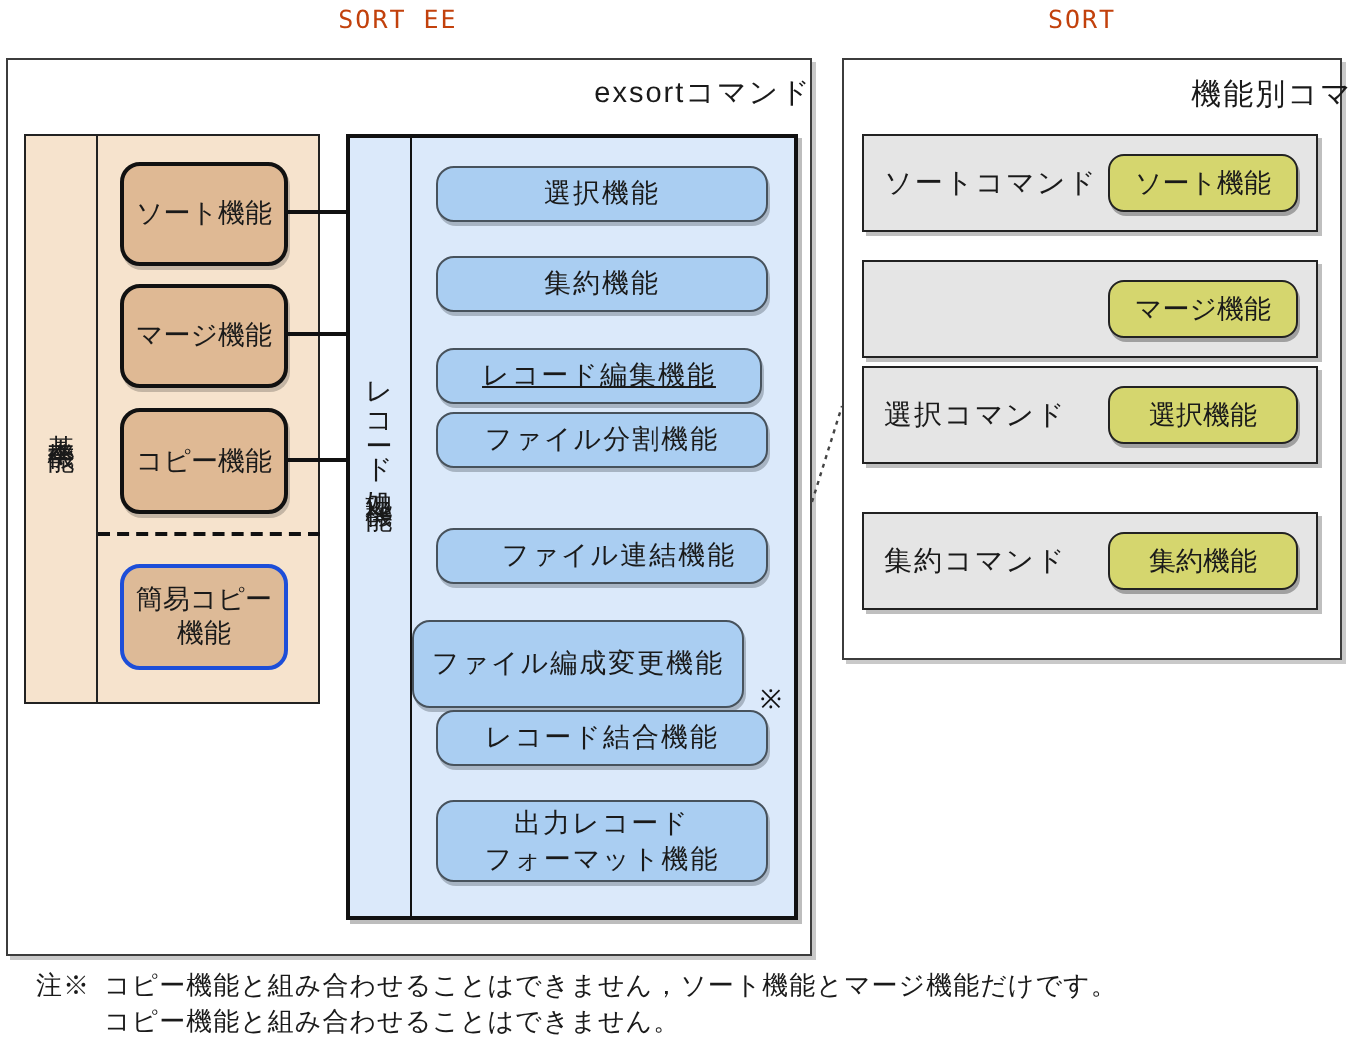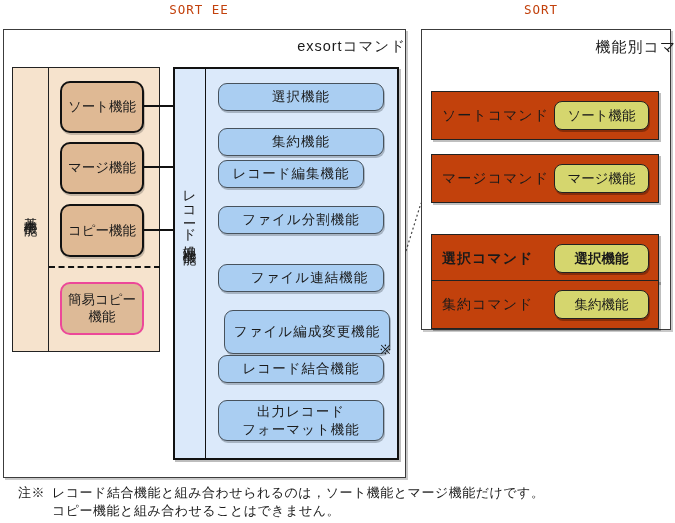--- a/index.html
+++ b/index.html
@@ -19,38 +19,38 @@
   .vline { border-left:1px solid #222; width:0; }
   .vtext-wrap { display:flex; align-items:center; justify-content:center; }
   .vtext { writing-mode:vertical-rl; text-orientation:upright; font-size:13.5px; letter-spacing:2px; }
 
   .tan-box {
     background:#dfb994; border:2px solid #111; border-radius:10px;
     display:flex; align-items:center; justify-content:center;
     font-size:13.5px; box-shadow:1px 2px 0 rgba(0,0,0,0.2);
   }
   .simple-copy {
-    background:#ddba97; border:2px solid #ec4899; border-radius:10px;
+    background:#ddba97; border:2px solid #1d4ed8; border-radius:10px;
     display:flex; align-items:center; justify-content:center; text-align:center;
     font-size:13.5px; line-height:1.25; white-space:pre-line;
   }
   .dashed-sep { border-top:2px dashed #111; height:0; }
   .conn { height:2px; background:#111; }
 
   .blue-panel { background:#dbe9fa; border:2px solid #111; box-shadow:2px 2px 0 #bdbdbd; }
   .blue-box {
     background:#aacef2; border:1.5px solid #47525c; border-radius:9px;
     display:flex; align-items:center; justify-content:center; text-align:center;
     font-size:13.5px; letter-spacing:1px; line-height:1.3; white-space:pre-line;
     box-shadow:1px 2px 0 rgba(71,82,92,0.35);
   }
   .ref-mark { font-size:13px; color:#111; }
 
   .cmd-row {
-    background:#c2410c; border:1.5px solid #222; box-shadow:2px 2px 0 rgba(0,0,0,0.25);margin-top:24px;
+    background:#e5e5e5; border:1.5px solid #222; box-shadow:2px 2px 0 rgba(0,0,0,0.25);
   }
   .cmd-label { position:absolute; left:10px; top:0; height:100%; display:flex; align-items:center; font-size:14px; letter-spacing:1px; }
   .func-badge {
     position:absolute; left:122px; top:9px; width:95px; height:29px;
     background:#d5d66e; border:1.5px solid #222; border-radius:8px;
     display:flex; align-items:center; justify-content:center; font-size:13.5px;
     box-shadow:1px 2px 0 rgba(0,0,0,0.3);
   }
   .note { font-size:13px; letter-spacing:0.5px; }
   .overlay { position:absolute; left:0; top:0; pointer-events:none; }
@@ -85,51 +85,50 @@
   <div class="abs conn" style="left:143px; top:229px; width:31px;"></div>
 
   <div class="abs blue-panel" style="left:173px; top:67px; width:226px; height:393px;"></div>
   <div class="abs vline" style="left:205px; top:68px; height:391px; border-color:#111;"></div>
   <div class="abs vtext-wrap" style="left:173px; top:67px; width:32px; height:290px;">
     <span class="vtext">レコード処理機能</span>
   </div>
 
   <div class="abs blue-box" style="left:218px; top:83px;  width:166px; height:28px;">選択機能</div>
   <div class="abs blue-box" style="left:218px; top:128px; width:166px; height:28px;">集約機能</div>
-  <div class="abs blue-box" style="left:218px; top:160px; width:146px; height:28px;">レコード編集機能</div>
+  <div class="abs blue-box" style="left:218px; top:174px; width:163px; height:28px;text-decoration:underline;">レコード編集機能</div>
   <div class="abs blue-box" style="left:218px; top:206px; width:166px; height:28px;">ファイル分割機能</div>
   <div class="abs blue-box" style="left:218px; top:264px; width:166px; height:28px;padding-left:17px;">ファイル連結機能</div>
-  <div class="abs blue-box" style="left:224px; top:310px; width:166px; height:44px;">ファイル編成変更機能</div>
+  <div class="abs blue-box" style="left:206px; top:310px; width:166px; height:44px;">ファイル編成変更機能</div>
   <div class="abs blue-box" style="left:218px; top:355px; width:166px; height:28px;">レコード結合機能</div>
   <div class="abs blue-box" style="left:218px; top:400px; width:166px; height:41px;">出力レコード
 フォーマット機能</div>
 
   <div class="abs ref-mark" style="left:380px; top:340px;">※</div>
 
   <svg class="overlay" width="675" height="523">
     <line x1="406" y1="251" x2="421" y2="203" stroke="#444" stroke-width="1.2" stroke-dasharray="2 2.5"></line>
   </svg>
 
   <div class="abs outer-box" style="left:421px; top:29px; width:250px; height:301px;"></div>
   <div class="abs box-title" style="left:421px; top:38px; width:288px; font-size:15px;">機能別コマンド</div>
 
   <div class="abs cmd-row" style="left:431px; top:67px; width:228px; height:49px;">
     <span class="cmd-label">ソートコマンド</span>
     <span class="func-badge">ソート機能</span>
   </div>
   <div class="abs cmd-row" style="left:431px; top:130px; width:228px; height:49px;">
-    <span class="cmd-label">マージコマンド</span>
     <span class="func-badge">マージ機能</span>
   </div>
-  <div class="abs cmd-row" style="left:431px; top:210px; width:228px; height:49px;font-weight:bold;">
+  <div class="abs cmd-row" style="left:431px; top:183px; width:228px; height:49px;">
     <span class="cmd-label">選択コマンド</span>
     <span class="func-badge">選択機能</span>
   </div>
   <div class="abs cmd-row" style="left:431px; top:256px; width:228px; height:49px;">
     <span class="cmd-label">集約コマンド</span>
     <span class="func-badge">集約機能</span>
   </div>
 
   <div class="abs note" style="left:18px; top:484px;">注※</div>
-  <div class="abs note" style="left:52px; top:484px;">レコード結合機能と組み合わせられるのは，ソート機能とマージ機能だけです。</div>
+  <div class="abs note" style="left:52px; top:484px;">コピー機能と組み合わせることはできません，ソート機能とマージ機能だけです。</div>
   <div class="abs note" style="left:52px; top:502px;">コピー機能と組み合わせることはできません。</div>
 
 </div>
 
 </body></html>

